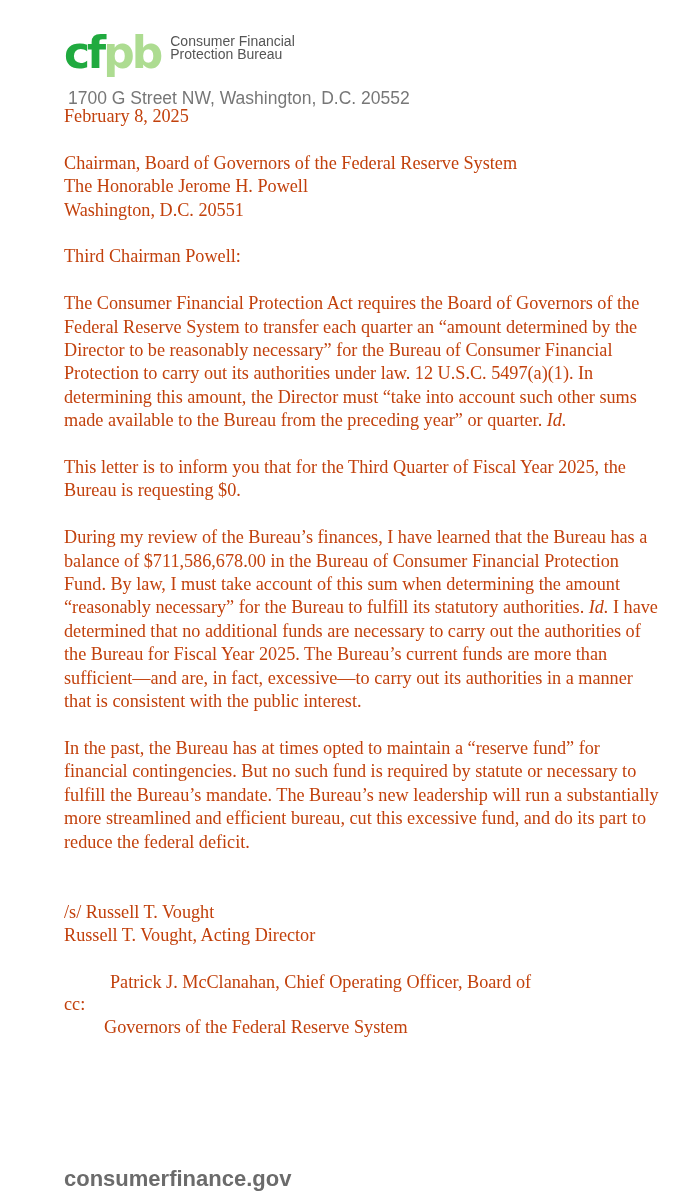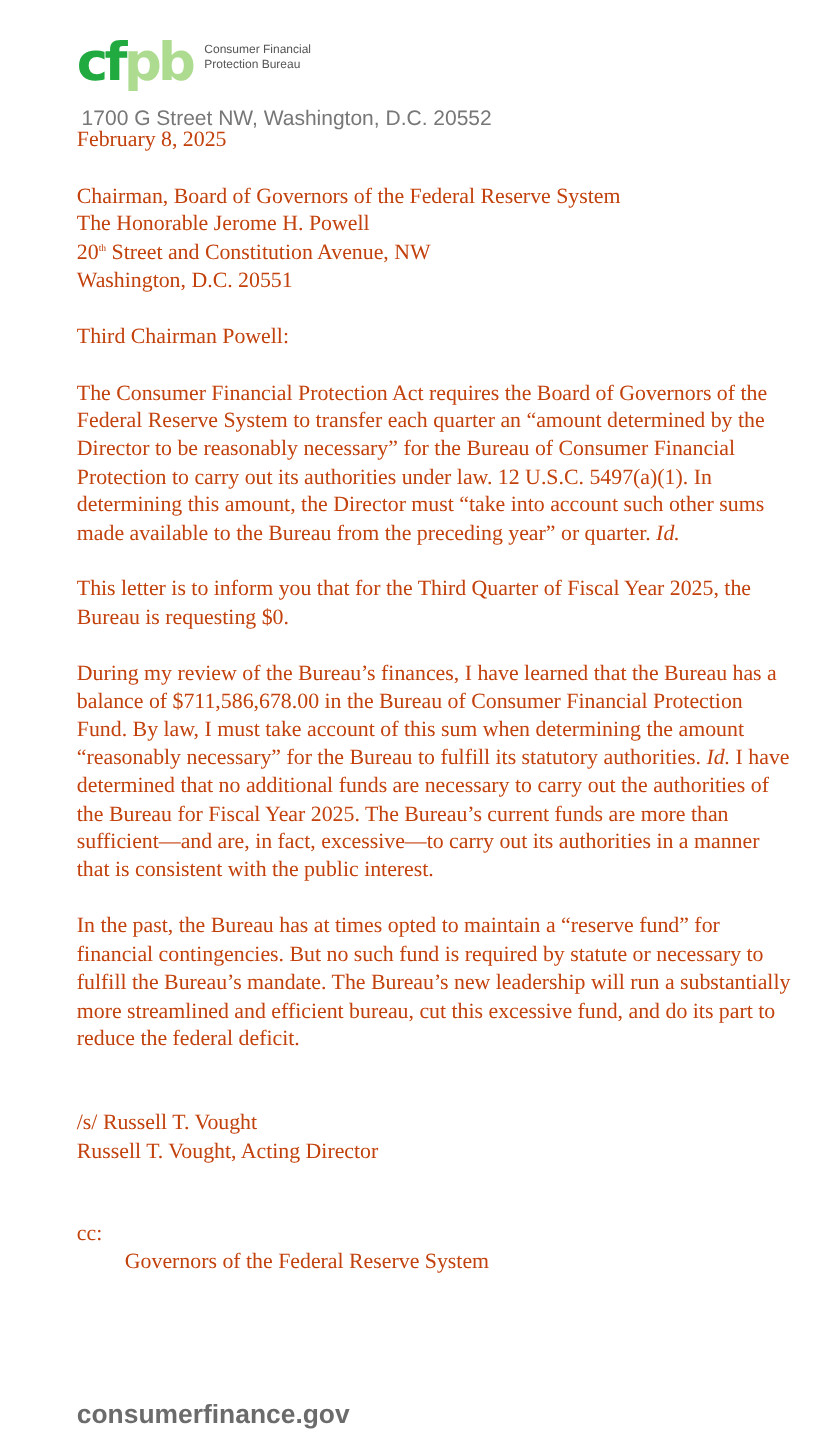--- a/index.html
+++ b/index.html
@@ -5,21 +5,21 @@
   html, body { margin: 0; padding: 0; background: #ffffff; }
   body { width: 684px; height: 1199px; position: relative; overflow: hidden; }
   .page { position: absolute; left: 0; top: 0; width: 684px; height: 1199px; }
   .logo { position: absolute; left: 64px; top: 26px; height: 44px; display: flex; align-items: center; }
   .logo-mark { display: flex; align-items: flex-end; height: 44px; position: relative; }
   .lm { font-family: "DejaVu Sans", sans-serif; font-weight: bold; font-size: 44px; line-height: 34px; letter-spacing: -3px; }
   .lm-c { color: #20aa3f; }
   .lm-f { color: #20aa3f; }
   .lm-p { color: #addc91; }
   .lm-b { color: #addc91; }
-  .logo-text { margin-left: 10px; font-family: "Liberation Sans", sans-serif; font-size: 10px; line-height: 13px; color: #555; }
+  .logo-text { margin-left: 10px; font-family: "Liberation Sans", sans-serif; font-size: 14px; line-height: 13px; color: #555; }
   .addr { position: absolute; left: 68px; top: 88px; font-family: "Liberation Sans", sans-serif; font-size: 17.5px; color: #777777; }
   .body-text { position: absolute; left: 64px; top: 105px; width: 600px; font-family: Liberation Serif, serif; font-size: 18.2px; line-height: 23.4px; color: #c2410c; }
   .body-text p { margin: 0; }
   .gap { height: 23.4px; }
   .sup { font-size: 8px; vertical-align: super; line-height: 0; }
   em { font-style: italic; }
   .cc-line { display: flex; }
   .cc-label { width: 46px; margin-top: 22px; }
   .cc-cont { padding-left: 40px; }
   .footer { position: absolute; left: 64px; top: 1166px; font-family: Liberation Sans, sans-serif; font-weight: bold; font-size: 22px; color: #6b6b6b; }
@@ -44,21 +44,20 @@
 
   <div class="addr">1700 G Street NW, Washington, D.C. 20552</div>
 
   <div class="body-text">
     <p>February 8, 2025</p>
     <div class="gap"></div>
 
     <div>
       <p>Chairman, Board of Governors of the Federal Reserve System</p>
       <p>The Honorable Jerome H. Powell</p>
-      <p><span>20</span><span class="sup">th</span><span> Street and Constitution Avenue, NW</span></p>
       <p>Washington, D.C. 20551</p>
     </div>
     <div class="gap"></div>
 
     <p>Third Chairman Powell:</p>
     <div class="gap"></div>
 
     <p><span>The Consumer Financial Protection Act requires the Board of Governors of the Federal Reserve System to transfer each quarter an “amount determined by the Director to be reasonably necessary” for the Bureau of Consumer Financial Protection to carry out its authorities under law. 12 U.S.C. 5497(a)(1).  In determining this amount, the Director must “take into account such other sums made available to the Bureau from the preceding year” or quarter.  </span><em>Id.</em></p>
     <div class="gap"></div>
 
@@ -75,19 +74,20 @@
 
     <div>
       <p>/s/ Russell T. Vought</p>
       <p>Russell T. Vought, Acting Director</p>
     </div>
     <div class="gap"></div>
 
     <div>
       <div class="cc-line">
         <span class="cc-label">cc:</span>
+        <span>Patrick J. McClanahan, Chief Operating Officer, Board of</span>
       </div>
       <div class="cc-cont">Governors of the Federal Reserve System</div>
     </div>
   </div>
 
   <div class="footer">consumerfinance.gov</div>
 </div>
 
 </body></html>

